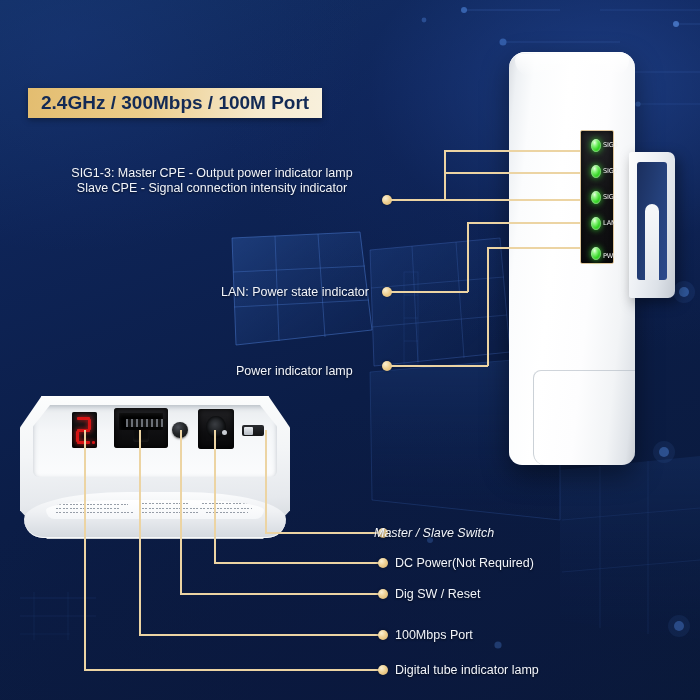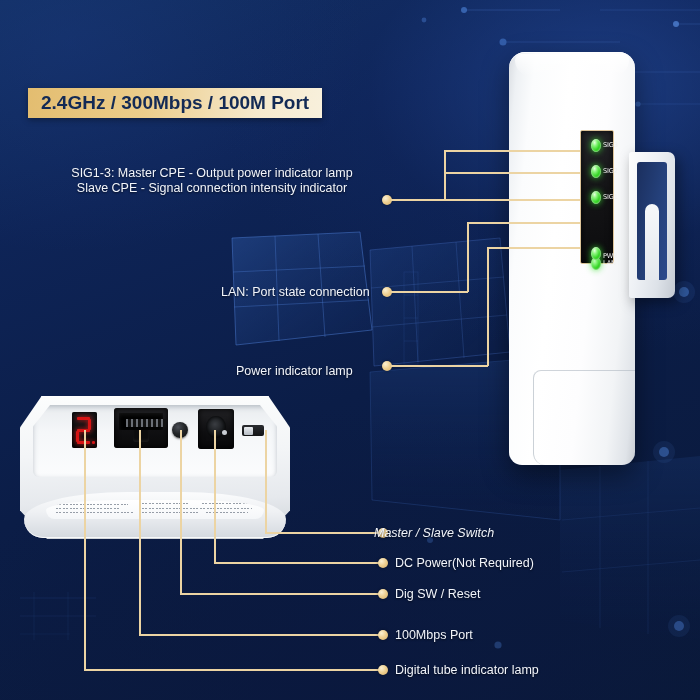--- a/index.html
+++ b/index.html
@@ -327,21 +327,21 @@
         <div class="led-label">SIG3</div>
       </div>
       <div class="led-row" style="top:29px;text-align:center;">
         <div class="led-bulb"></div>
         <div class="led-label">SIG2</div>
       </div>
       <div class="led-row" style="top:55px;">
         <div class="led-bulb"></div>
         <div class="led-label">SIG1</div>
       </div>
-      <div class="led-row" style="top:81px;margin-top:40px;">
+      <div class="led-row" style="top:81px;">
         <div class="led-bulb"></div>
         <div class="led-label">LAN</div>
       </div>
       <div class="led-row" style="top:107px;align-items:flex-end;">
         <div class="led-bulb"></div>
         <div class="led-label">PWR</div>
       </div>
     </div>
   </div>
 
@@ -359,21 +359,21 @@
   <div class="dot" style="left:382px; top:361px;"></div>
   <div class="lead h" style="left:391px; top:365.2px; width:97px;"></div>
   <div class="lead v" style="left:487px; top:247px; height:119px;"></div>
   <div class="lead h" style="left:487px; top:247px; width:93px;"></div>
 
   <div class="callout two-line" style="left:52px; top:166px; width:320px;">
     <div>SIG1-3: Master CPE - Output power indicator lamp</div>
     <div>Slave CPE - Signal connection intensity indicator</div>
   </div>
 
-  <div class="callout" style="left:221px; top:285px;">LAN: Port state connection</div>
+  <div class="callout" style="left:221px; top:285px;">LAN: Power state indicator</div>
 
   <div class="callout" style="left:236px; top:364px;">Power indicator lamp</div>
 
   <div id="bdev">
     <div id="bdev-shell"></div>
     <div id="bdev-inner"></div>
 
     <div class="port" id="p-tube">
       <div class="seg" style="left:5px;  top:5px;  width:13px; height:3px;"></div>
       <div class="seg" style="left:16px; top:7px;  width:3px;  height:11px;"></div>

